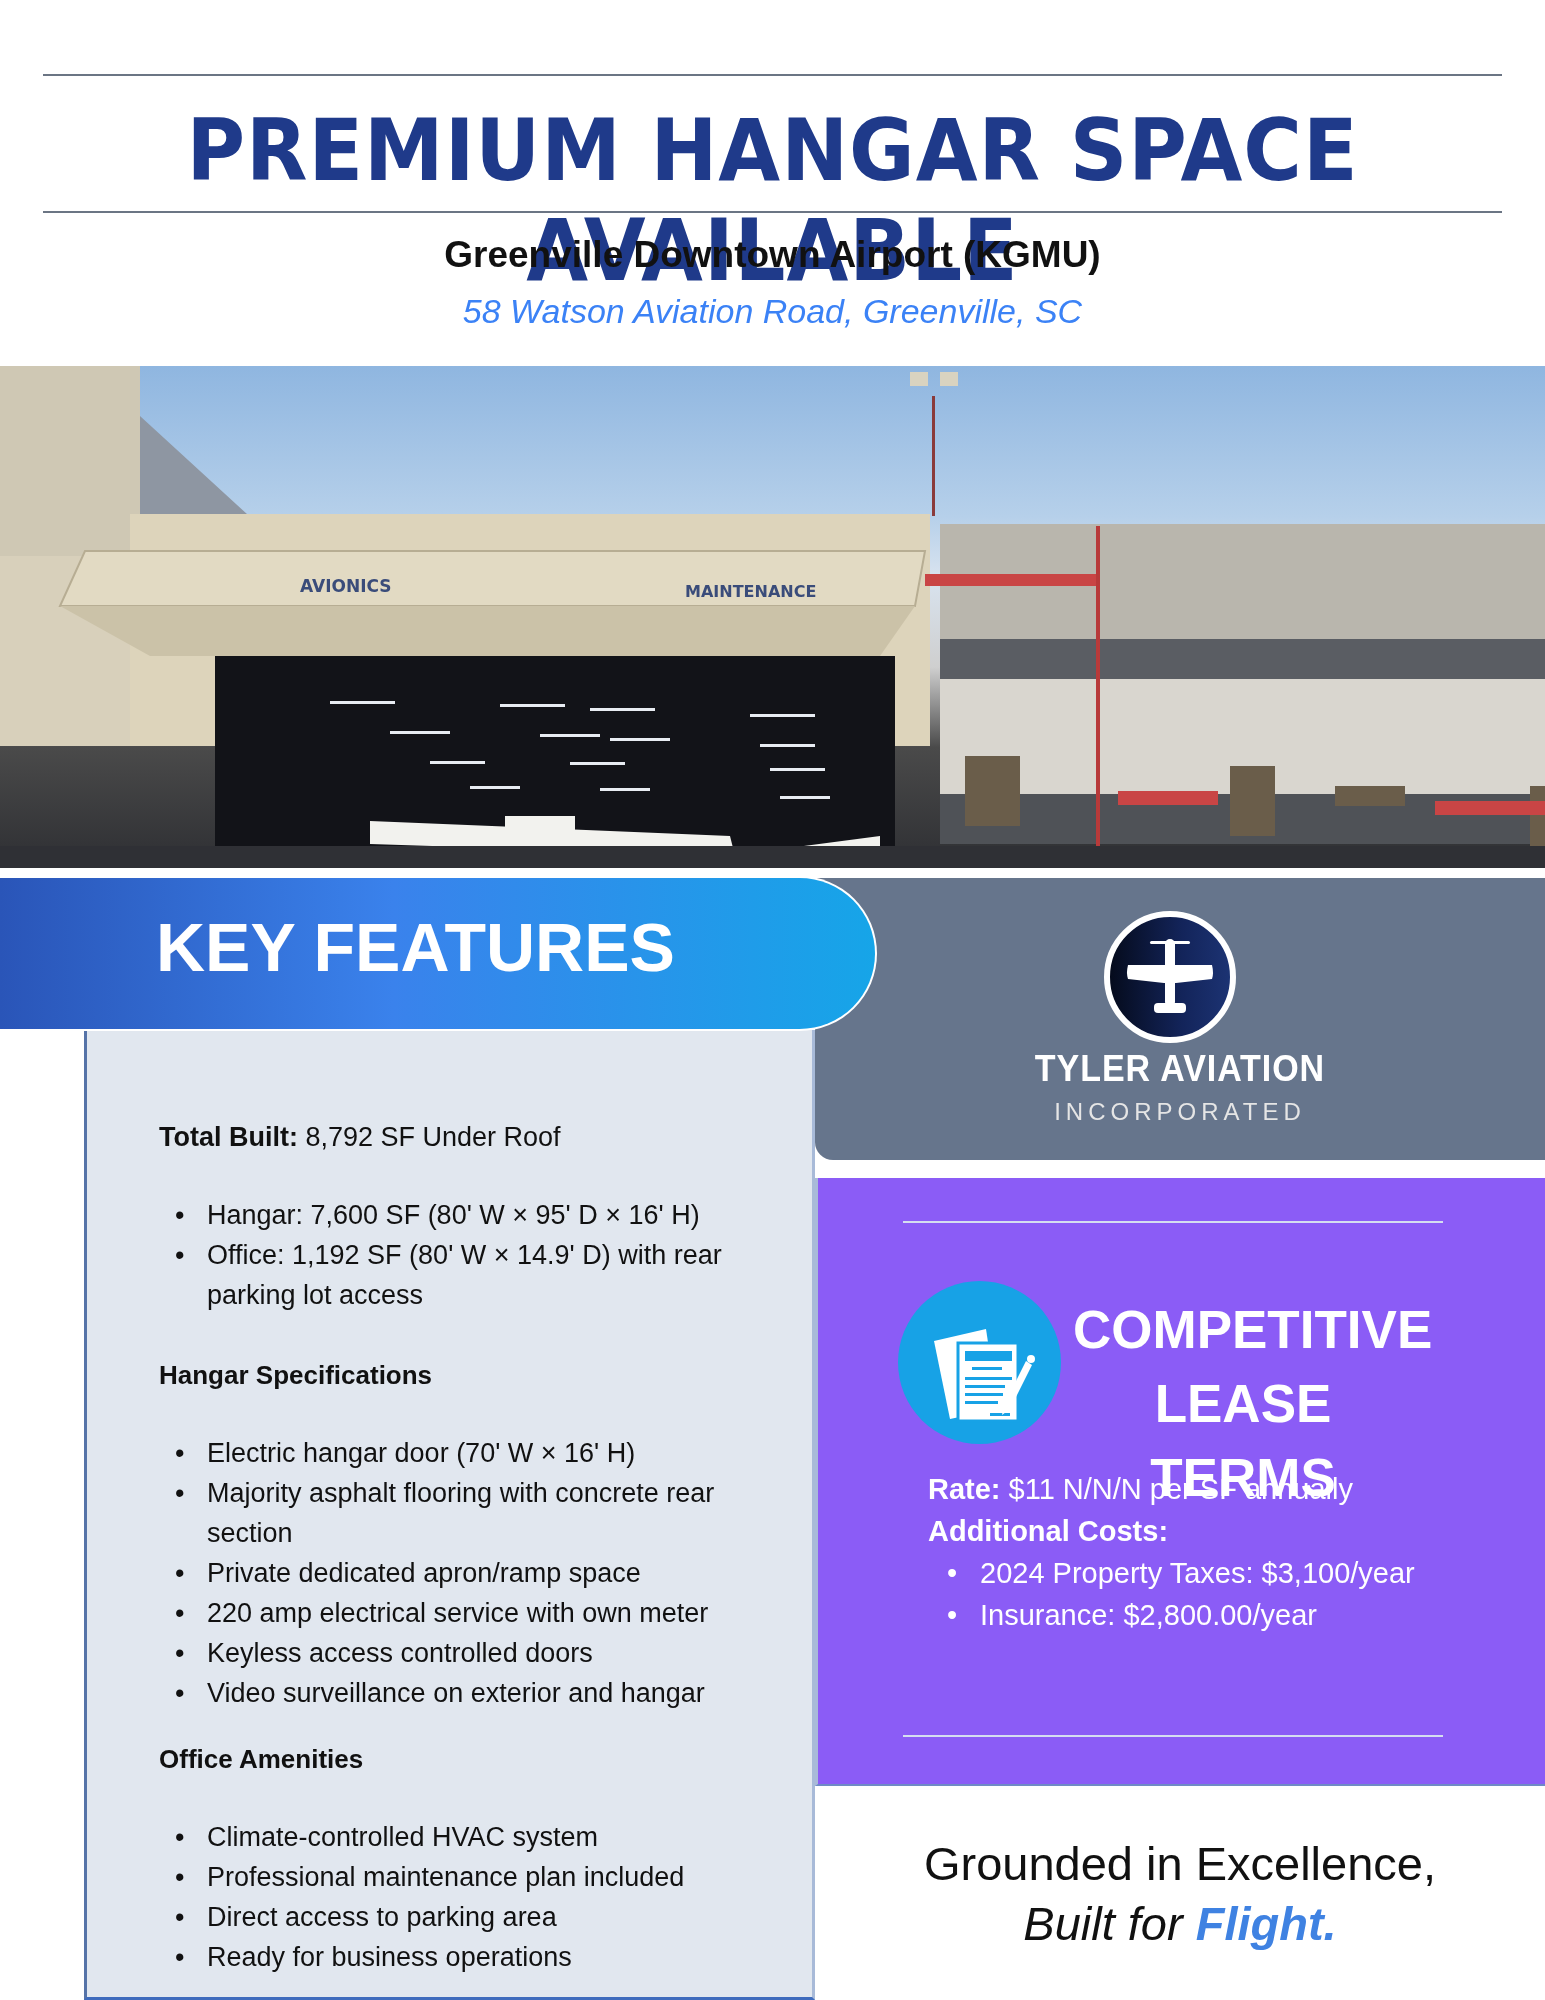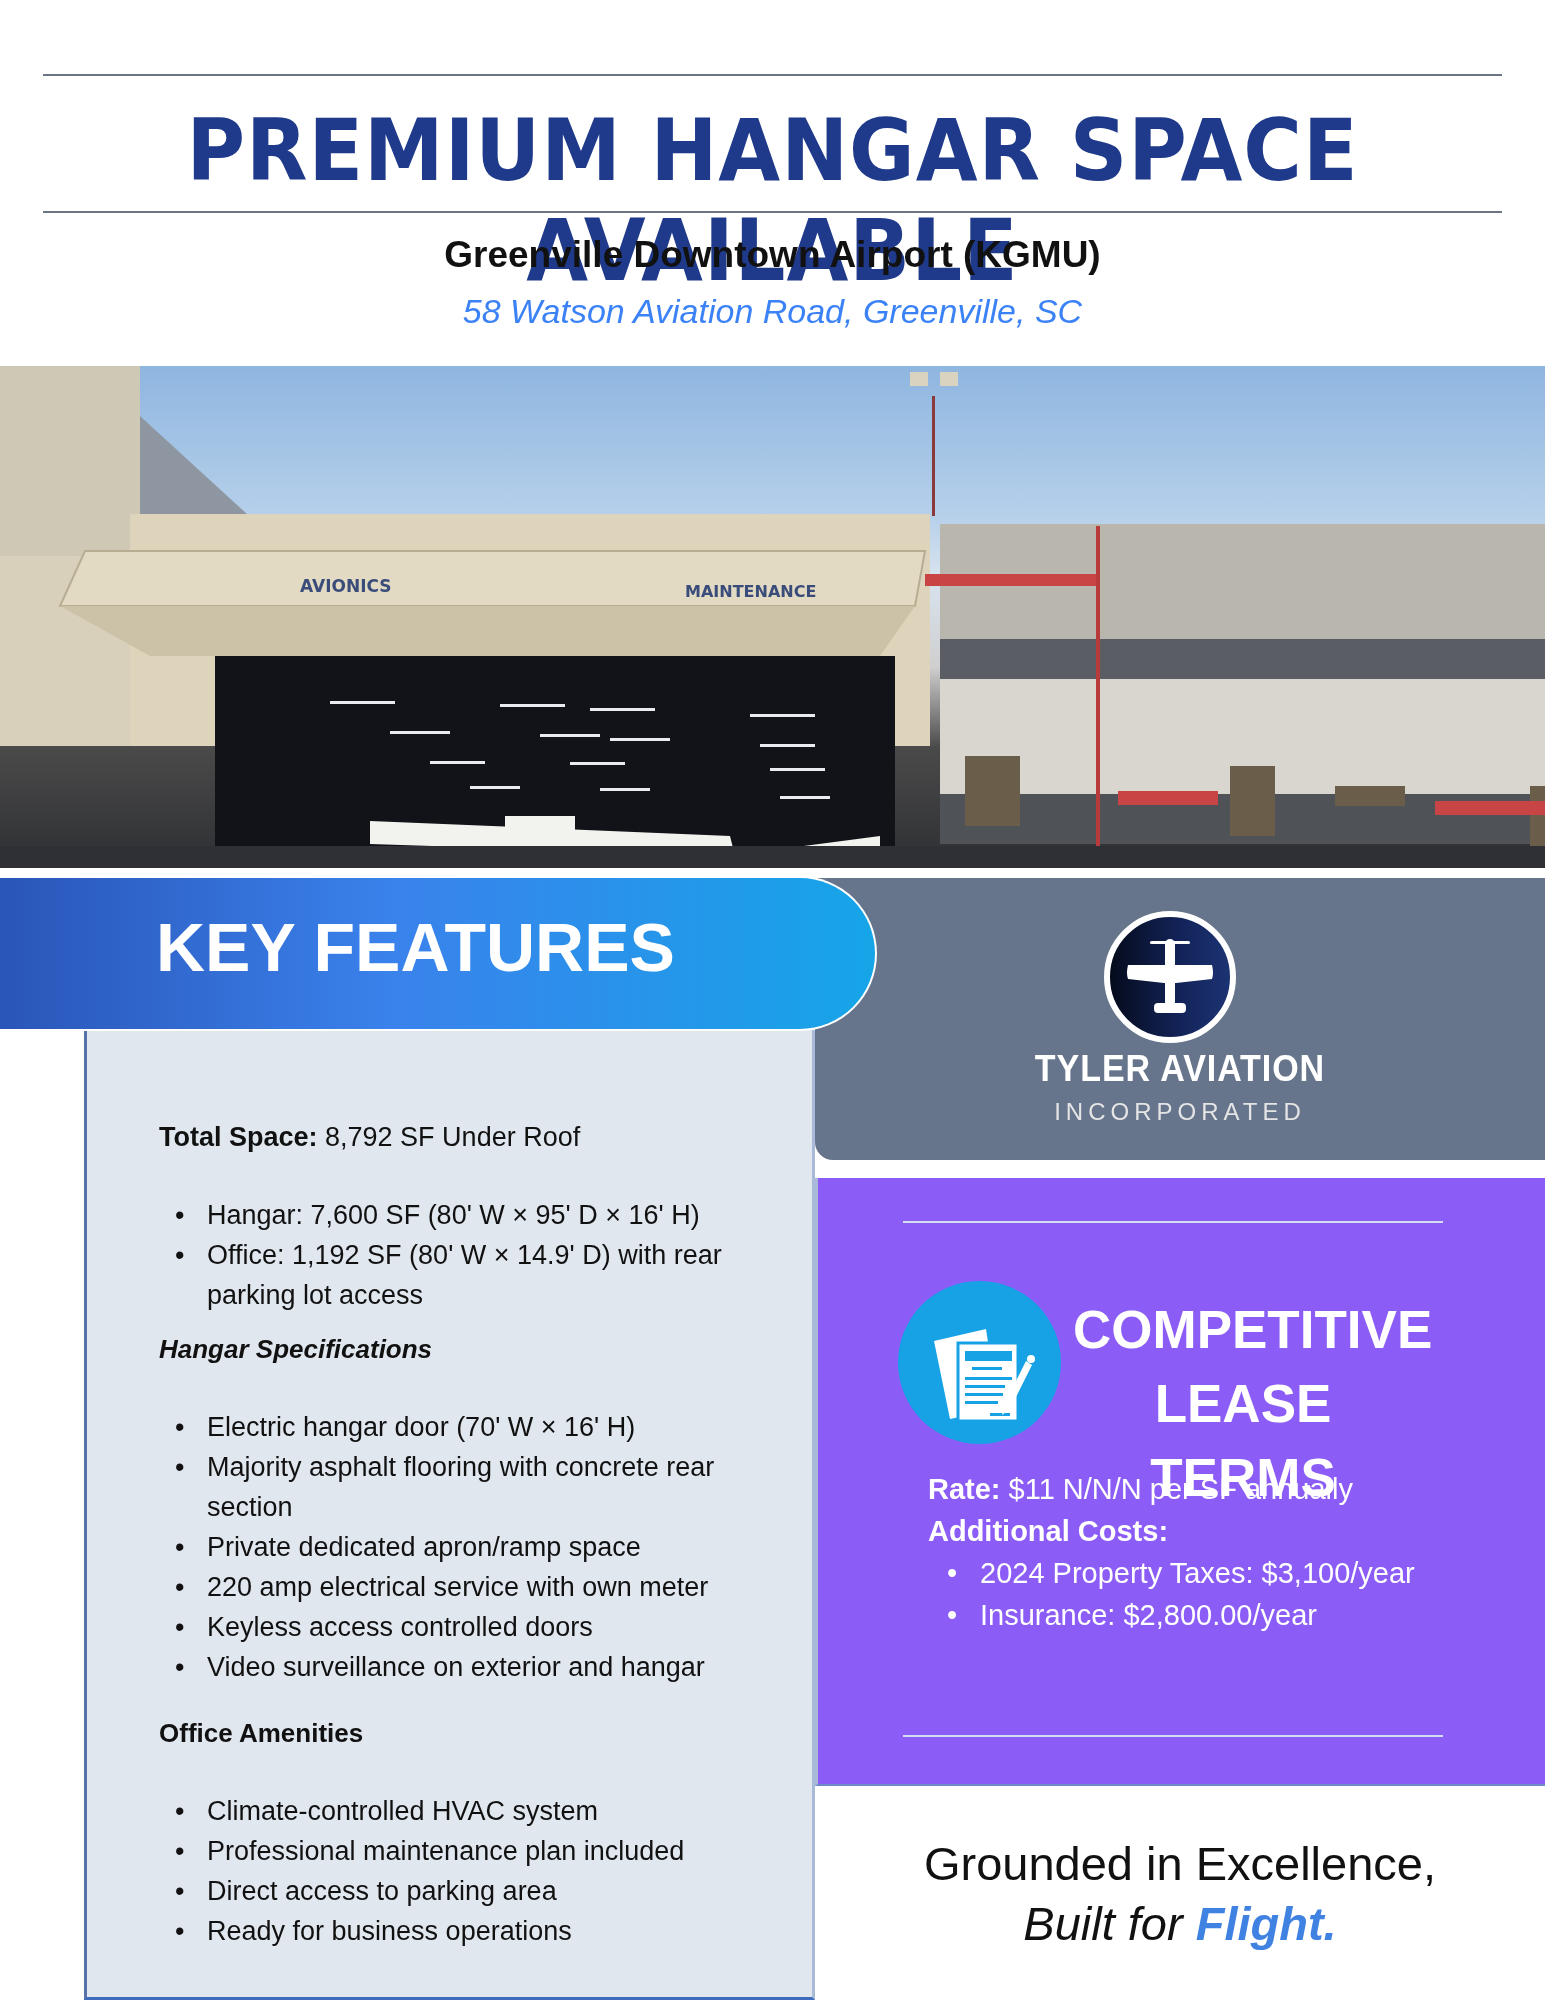--- a/index.html
+++ b/index.html
@@ -138,27 +138,27 @@
     <rect x="910" y="6" width="18" height="14" fill="#d9d3c0"></rect>
       <rect x="940" y="6" width="18" height="14" fill="#d9d3c0"></rect>
 
     <rect x="0" y="480" width="1545" height="22" fill="#2f3035"></rect>
   </svg>
 </div>
 
 <div class="features">
   <div class="feat-inner">
     <div style="margin-top:32px;">
-      <span class="lbl">Total Space:</span><span> 8,792 SF Under Roof</span>
+      <span class="lbl">Total Built:</span><span> 8,792 SF Under Roof</span>
     </div>
     <ul style="margin-top:38px;">
       <li>Hangar: 7,600 SF (80' W × 95' D × 16' H)</li>
       <li style="width:520px;">Office: 1,192 SF (80' W × 14.9' D) with rear parking lot access</li>
     </ul>
-    <div class="sec-head" style="margin-top:14px;font-style:italic;">Hangar Specifications</div>
+    <div class="sec-head" style="margin-top:40px;">Hangar Specifications</div>
     <ul style="margin-top:38px;">
       <li>Electric hangar door (70' W × 16' H)</li>
       <li style="width:560px;">Majority asphalt flooring with concrete rear section</li>
       <li>Private dedicated apron/ramp space</li>
       <li>220 amp electrical service with own meter</li>
       <li>Keyless access controlled doors</li>
       <li>Video surveillance on exterior and hangar</li>
     </ul>
     <div class="sec-head" style="margin-top:26px;">Office Amenities</div>
     <ul style="margin-top:38px;">

